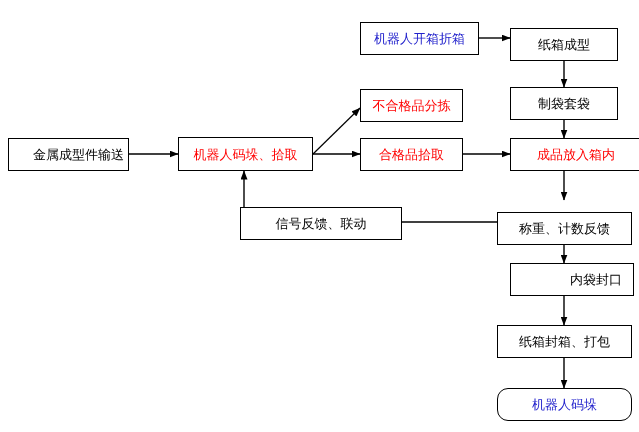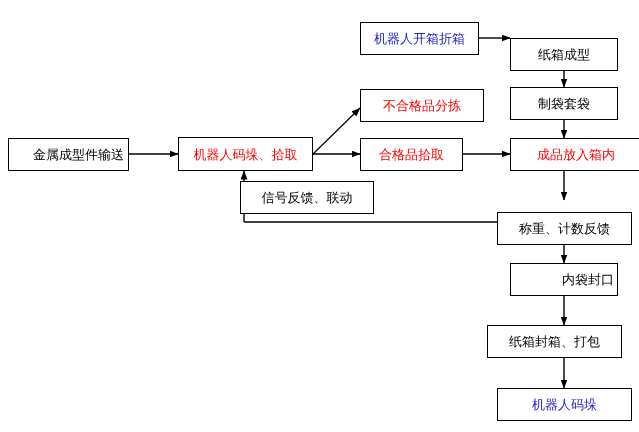--- a/index.html
+++ b/index.html
@@ -84,57 +84,57 @@
   </svg>
 
   <div class="node black" style="left:8px;  top:138px; width:121px; height:33px;padding-left:20px;">
     <span>金属成型件输送</span>
   </div>
 
   <div class="node red" style="left:178px; top:137px; width:135px; height:34px;">
     <span>机器人码垛、拾取</span>
   </div>
 
-  <div class="node red" style="left:360px; top:89px; width:124px; height:33px;">
+  <div class="node red" style="left:360px; top:89px; width:103px; height:33px;">
     <span>不合格品分拣</span>
   </div>
 
   <div class="node blue" style="left:360px; top:22px; width:119px; height:33px;">
     <span>机器人开箱折箱</span>
   </div>
 
   <div class="node red" style="left:360px; top:138px; width:103px; height:33px;">
     <span>合格品拾取</span>
   </div>
 
-  <div class="node black" style="left:510px; top:38px; width:108px; height:33px;">
+  <div class="node black" style="left:510px; top:28px; width:108px; height:33px;">
     <span>纸箱成型</span>
   </div>
 
   <div class="node black" style="left:510px; top:87px; width:108px; height:33px;">
     <span>制袋套袋</span>
   </div>
 
   <div class="node red" style="left:510px; top:138px; width:132px; height:33px;">
     <span>成品放入箱内</span>
   </div>
 
   <div class="node black" style="left:497px; top:212px; width:135px; height:33px;">
     <span>称重、计数反馈</span>
   </div>
 
-  <div class="node black" style="left:240px; top:181px; width:134px; height:33px;">
+  <div class="node black" style="left:240px; top:207px; width:162px; height:33px;">
     <span>信号反馈、联动</span>
   </div>
 
-  <div class="node black" style="left:510px; top:263px; width:108px; height:33px;padding-left:48px;">
+  <div class="node black" style="left:510px; top:263px; width:124px; height:33px;padding-left:48px;">
     <span>内袋封口</span>
   </div>
 
-  <div class="node black" style="left:487px; top:325px; width:135px; height:33px;">
+  <div class="node black" style="left:497px; top:325px; width:135px; height:33px;">
     <span>纸箱封箱、打包</span>
   </div>
 
-  <div class="node blue" style="left:497px; top:388px; width:135px; height:33px;">
+  <div class="node blue" style="left:497px; top:388px; width:135px; height:33px;border-radius:11px;">
     <span>机器人码垛</span>
   </div>
 
 </div>
 
 </body></html>

